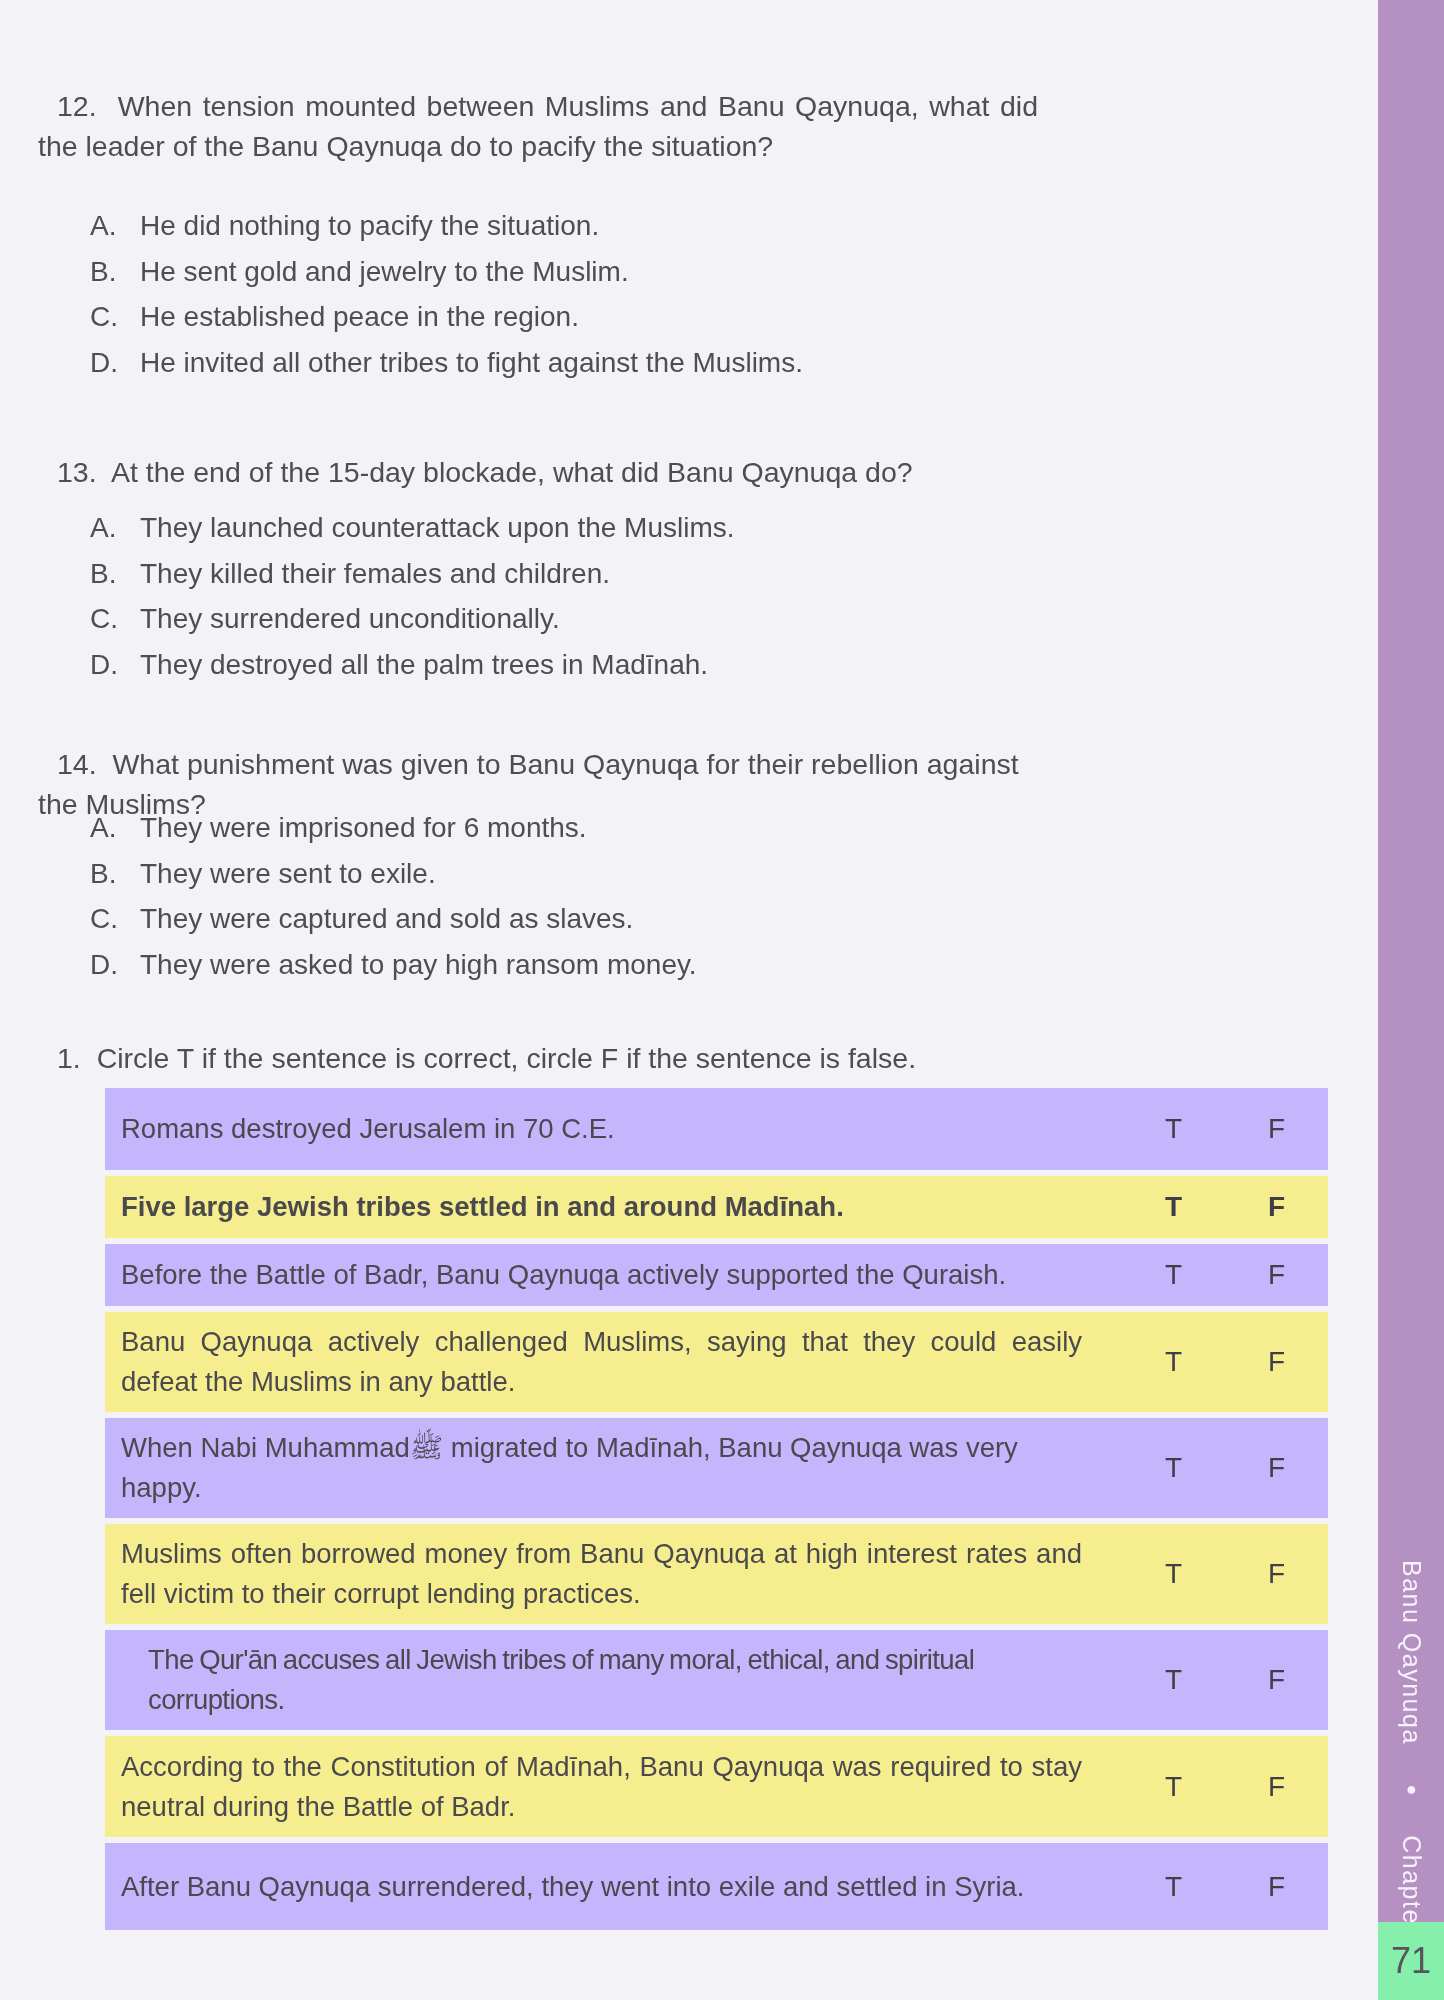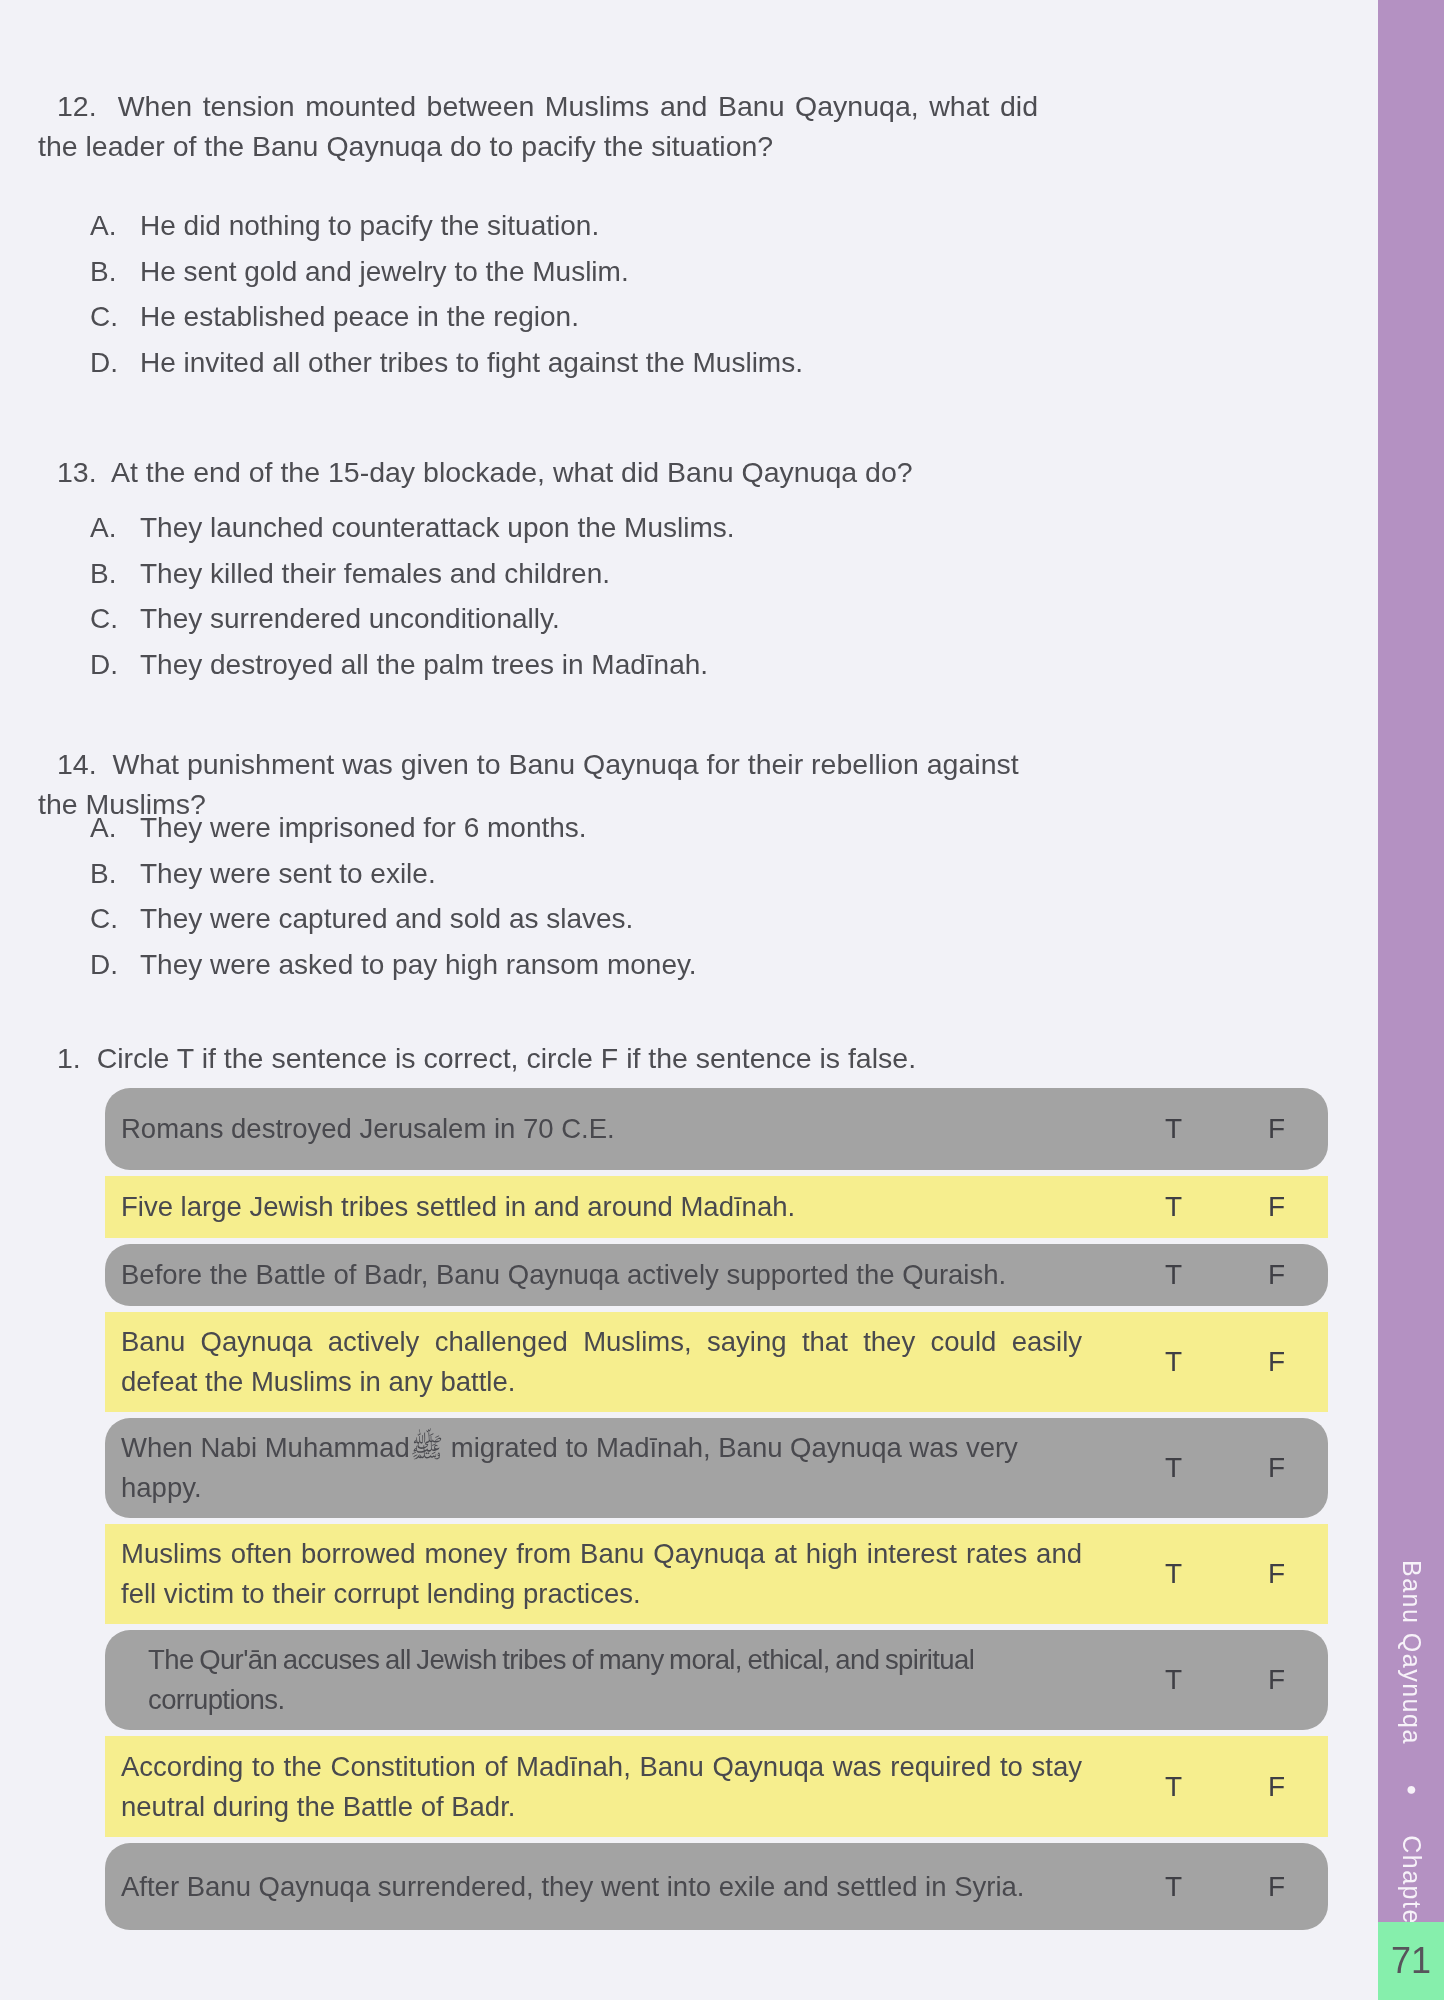--- a/index.html
+++ b/index.html
@@ -62,38 +62,38 @@
   #q14-options { top: 812px; }
   #q15 { top: 1038px; }
 
   
   .tf-table {
     position: absolute; top: 1088px; left: 105px;
     width: 1223px;
     display: flex; flex-direction: column; gap: 6px;
   }
   .tf-row { display: flex; align-items: center; }
-  .tf-row.purple { background: #a3a3a3; border-radius: 25px; }
+  .tf-row.purple { background: #c4b5fd; }
   .tf-row.yellow { background: #f6ee8e; }
   .tf-statement {
     flex: 1 1 auto;
     padding: 10px 40px 10px 16px;
     font-size: 27.5px; line-height: 40px;
     color: #49494e;
   }
   .tf-statement.justify { text-align: justify; }
   .tf-statement.tight { letter-spacing: -0.6px; word-spacing: -1.5px; padding-left: 43px; }
   .tf-cell {
     flex: 0 0 103px; width: 103px;
     text-align: center;
     font-size: 28px; color: #3f3f45;
   }
   
   .tf-row:nth-child(1) { min-height: 82px; }
-  .tf-row:nth-child(2) { min-height: 62px; }
+  .tf-row:nth-child(2) { min-height: 62px; font-weight: bold; }
   .tf-row:nth-child(3) { min-height: 62px; }
   .tf-row:nth-child(4) { min-height: 90px; }
   .tf-row:nth-child(5) { min-height: 89px; }
   .tf-row:nth-child(6) { min-height: 94px; }
   .tf-row:nth-child(7) { min-height: 87px; }
   .tf-row:nth-child(8) { min-height: 101px; }
   .tf-row:nth-child(9) { min-height: 87px; }
 </style>
 </head>
 <body>

